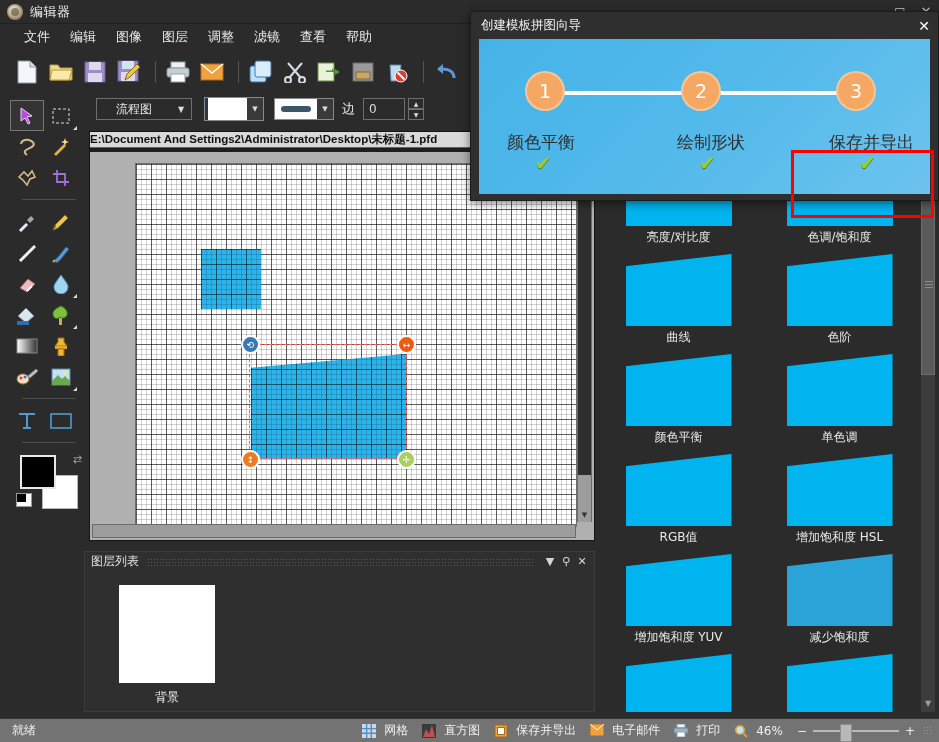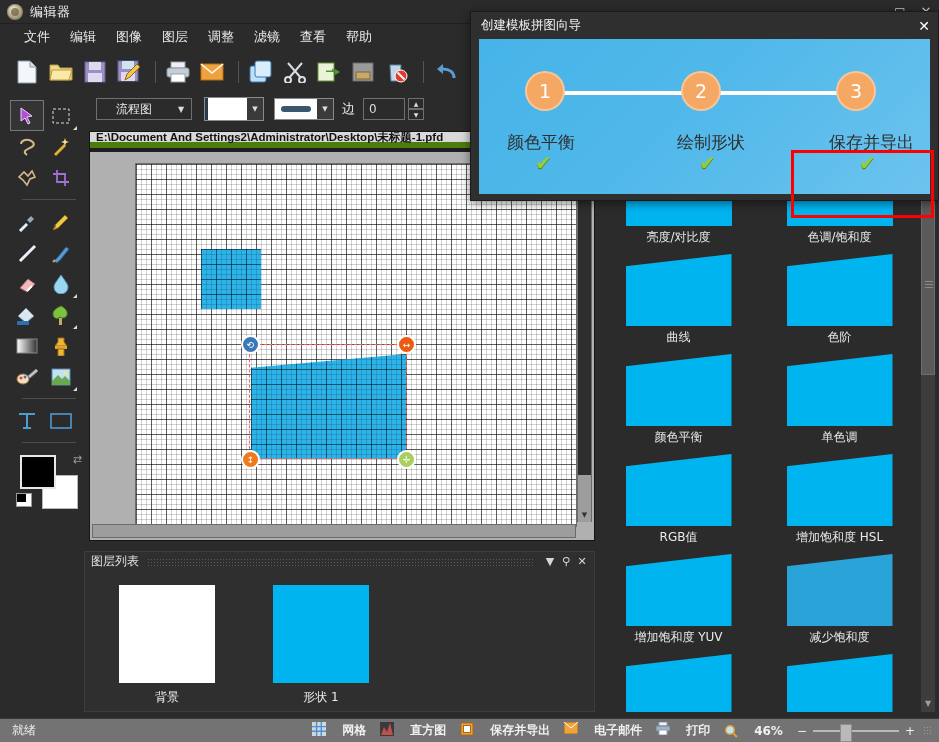--- a/index.html
+++ b/index.html
@@ -133,23 +133,23 @@
   .chip-mini::before{content:"";position:absolute;left:0;top:0;width:9px;height:8px;background:#000;}
   .chip-swap { position:absolute; right:2px; top:0px; color:#9b9b9b; font-size:11px; }
 
   
   .docwin {
     position: absolute; left: 89px; top: 131px; width: 506px; height: 410px;
     background: #1e1e1e; border: 1px solid #151515;
   }
   .doc-title {
     height: 16px; background: #d9d9d9; color: #111; font-weight: bold;
-    font-size: 11.5px; display: flex; align-items: center; padding-left: 6px;
+    font-size: 11.5px; display: flex; align-items: center; 
     font-family: "Liberation Sans", sans-serif;
-    border-bottom: 6px solid #4d7c0f;
+    border-bottom: 1px solid #4d7c0f;
   }
   .doc-body { position:absolute; left:0; top:20px; right:0; bottom:0; background:#b0b0b0; overflow:hidden;}
   .canvas-sheet {
     position: absolute; left: 46px; top: 12px; width: 440px; height: 362px;
     background: #ffffff;
     background-image:
       linear-gradient(to right, rgba(0,0,0,.55) 1px, transparent 1px),
       linear-gradient(to bottom, rgba(0,0,0,.55) 1px, transparent 1px),
       linear-gradient(to right, rgba(0,0,0,.18) 1px, transparent 1px),
       linear-gradient(to bottom, rgba(0,0,0,.18) 1px, transparent 1px);
@@ -212,21 +212,21 @@
     background: #2f2f2f; border: 1px solid #3d3d3d;
   }
   .layers-head {
     height: 19px; display: flex; align-items: center; padding: 0 4px 0 6px;
     background: #2f2f2f; color: #e2e2e2; font-size: 12px;
   }
   .layers-head .dots { flex: 1; height: 8px; margin: 0 8px;
     background-image: radial-gradient(circle, #5a5a5a 0.7px, transparent 0.8px);
     background-size: 3px 3px; }
   .lh-btn { width: 16px; text-align: center; color: #d6d6d6; font-size: 11px; }
-  .layers-body { display: flex; padding: 9px 10px 0 10px; gap: 10px; }
+  .layers-body { display: flex; padding: 9px 10px 0 10px; gap: 22px; }
   .layer-item {
     width: 144px; padding: 5px; display: flex; flex-direction: column; align-items: center;
   }
   .layer-item.sel { background: #5c5c5c; border: 1px solid #9a9a9a; }
   .layer-thumb { width: 96px; height: 98px; background: #fff; }
   .layer-thumb.wide { width: 134px; height: 98px; background: transparent; }
   .layer-thumb.cyan { background: #00b4f0; }
   .layer-name { margin-top: 6px; font-size: 12px; color: #eaeaea; }
 
   
@@ -308,21 +308,21 @@
   }
 
   
   .statusbar {
     position: absolute; left: 0; bottom: 0; width: 939px; height: 24px;
     background: #737373; display: flex; align-items: center;
     border-top: 1px solid #3a3a3a; color: #f0f0f0; font-size: 12px;
   }
   .sb-ready { margin-left: 12px; }
   .sb-spacer { flex: 1; }
-  .sb-item { display:flex; align-items:flex-start; gap:16px; margin-right: 14px; font-weight: bold; }
+  .sb-item { display:flex; align-items:center; gap:8px; margin-right: 14px; }
   .sb-ico { width: 14px; height: 14px; display:inline-block; }
   .zoom-ctl { display:flex; align-items:center; gap:6px; margin-right:8px; }
   .zslider { position:relative; width: 86px; height: 14px; }
   .zslider .bar { position:absolute; left:0; top:6px; width:100%; height:2px; background:#b9b9b9; }
   .zslider .knob { position:absolute; left:27px; top:0; width:12px; height:18px; background:#b9b9b9; border:1px solid #8d8d8d; }
   .grip-dots { width:10px; height:10px; margin-right:6px;
     background-image: radial-gradient(circle, #9a9a9a 0.8px, transparent 0.9px);
     background-size: 3px 3px; }
 
   svg { display:block; }
@@ -643,24 +643,20 @@
       <span class="dots"></span>
       <span class="lh-btn">▼</span>
       <span class="lh-btn">⚲</span>
       <span class="lh-btn">✕</span>
     </div>
     <div class="layers-body">
       <div class="layer-item">
         <div class="layer-thumb"></div>
         <div class="layer-name">背景</div>
       </div>
-      <div class="layer-item">
-        <div class="layer-thumb cyan"></div>
-        <div class="layer-name">形状 1</div>
-      </div>
     </div>
   </div>
 
   <div class="effects">
     <div class="eff-grid">
       <div class="eff-cell">
         <div class="eff-thumb flat"></div>
         <div class="eff-label">亮度/对比度</div>
       </div>
       <div class="eff-cell">

